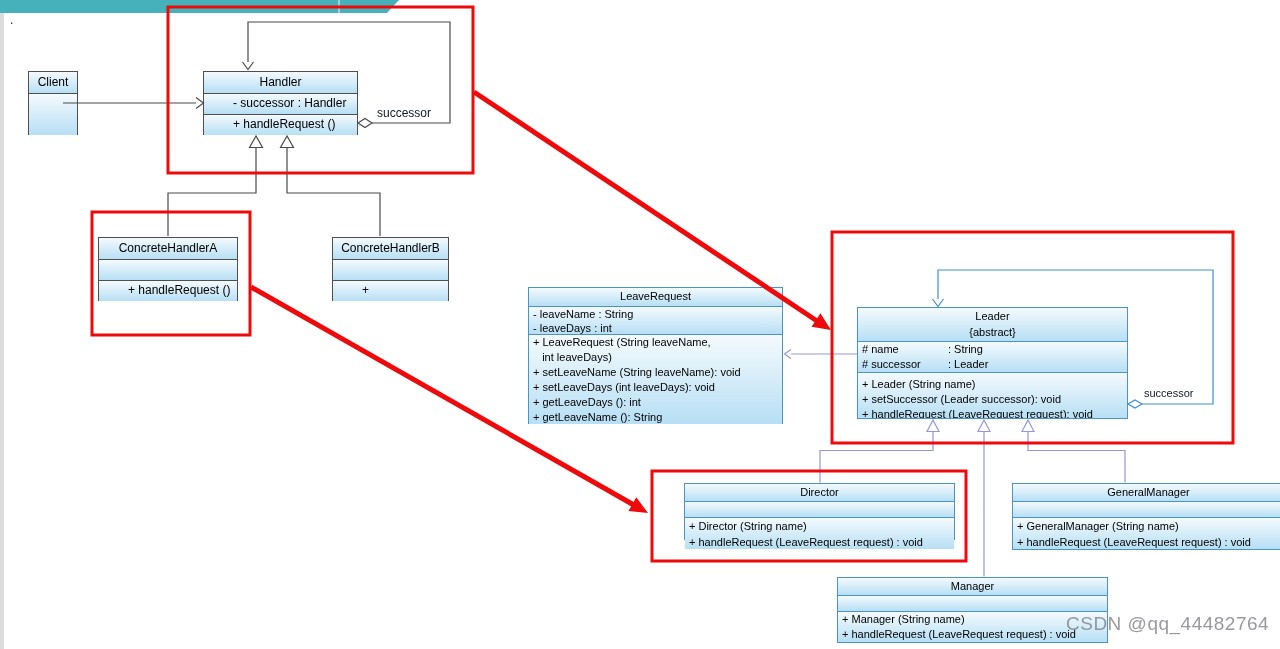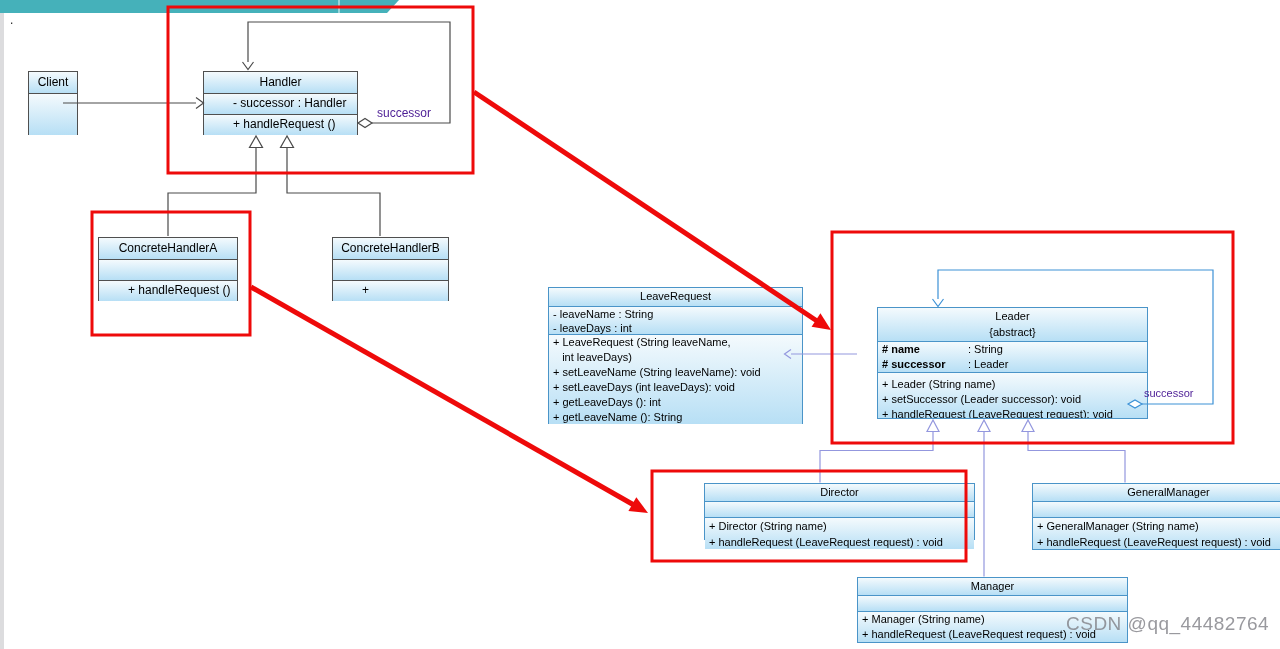--- a/index.html
+++ b/index.html
@@ -7,32 +7,32 @@
          font-family:"Liberation Sans",sans-serif;color:#000;}
   .left-strip{position:absolute;left:0;top:0;width:4px;height:649px;background:#dcdcde;}
   .banner{position:absolute;left:0;top:0;width:387px;height:13px;background:#45b1ba;}
   .banner-tail{position:absolute;left:387px;top:0;width:0;height:0;
                border-top:13px solid #45b1ba;border-right:12px solid transparent;}
   .banner-notch{position:absolute;left:338px;top:0;width:2px;height:13px;background:rgba(255,255,255,0.45);}
   .stray-dot{position:absolute;left:10px;top:14px;font-size:12px;line-height:12px;color:#222;}
 
   .uml{position:absolute;box-sizing:border-box;background:#fff;}
   .uml.gray{border:1px solid #4f4f4f;font-size:12px;}
-  .uml.blue{border:1px solid #4a94c8;font-size:11px;margin-left:20px;}
+  .uml.blue{border:1px solid #4a94c8;font-size:11px;}
   .cmp{box-sizing:border-box;padding:0 4px;overflow:hidden;
        background:linear-gradient(180deg,#f4fafd 0%,#b7dff5 100%);}
   .gray .cmp + .cmp{border-top:1px solid #4f4f4f;padding-left:29px;}
   .blue .cmp + .cmp{border-top:1px solid #4a94c8;}
   .center{text-align:center;}
   .right{text-align:center;}
   .mrow{display:flex;justify-content:flex-start;}
   .pre{white-space:pre;}
-  .alabel{display:inline-block;width:86px;white-space:pre;font-weight:bold;}
+  .alabel{display:inline-block;width:86px;white-space:pre;}
   .overlay{position:absolute;left:0;top:0;pointer-events:none;}
-  .edge-label{position:absolute;color:#4c1d95;line-height:13px;}
+  .edge-label{position:absolute;color:#0f172a;line-height:13px;}
   .watermark{position:absolute;left:1066px;top:613px;font-size:19px;letter-spacing:0.5px;
              color:rgba(128,128,134,0.8);white-space:nowrap;}
 </style>
 </head>
 <body>
 
 <div class="stage">
 
   <div class="left-strip"></div>
   <div class="banner"></div>

